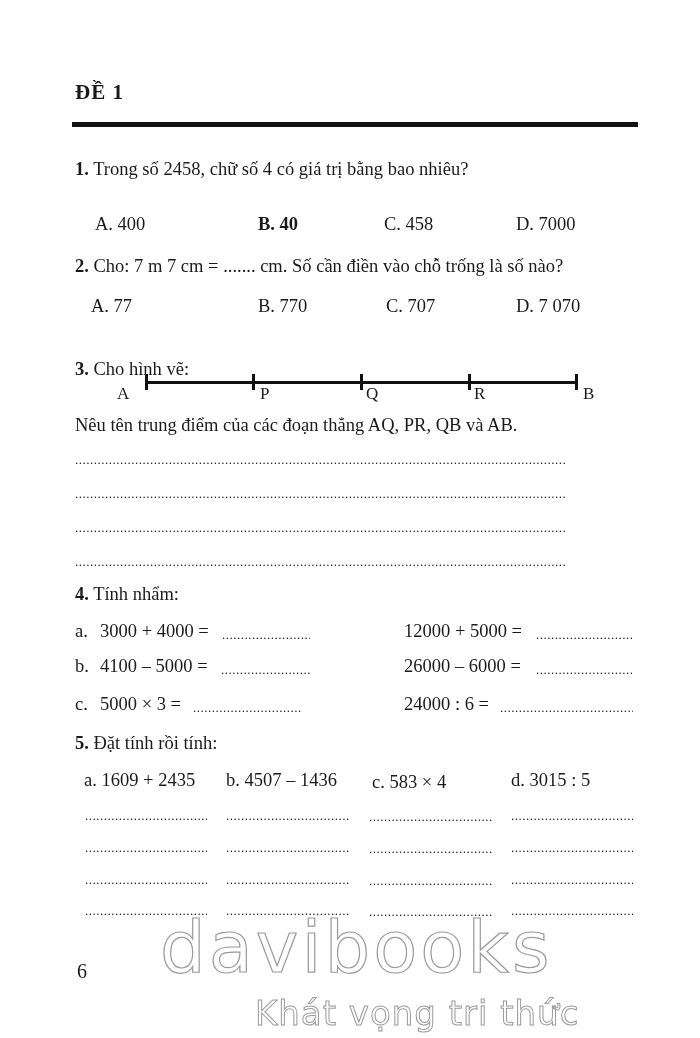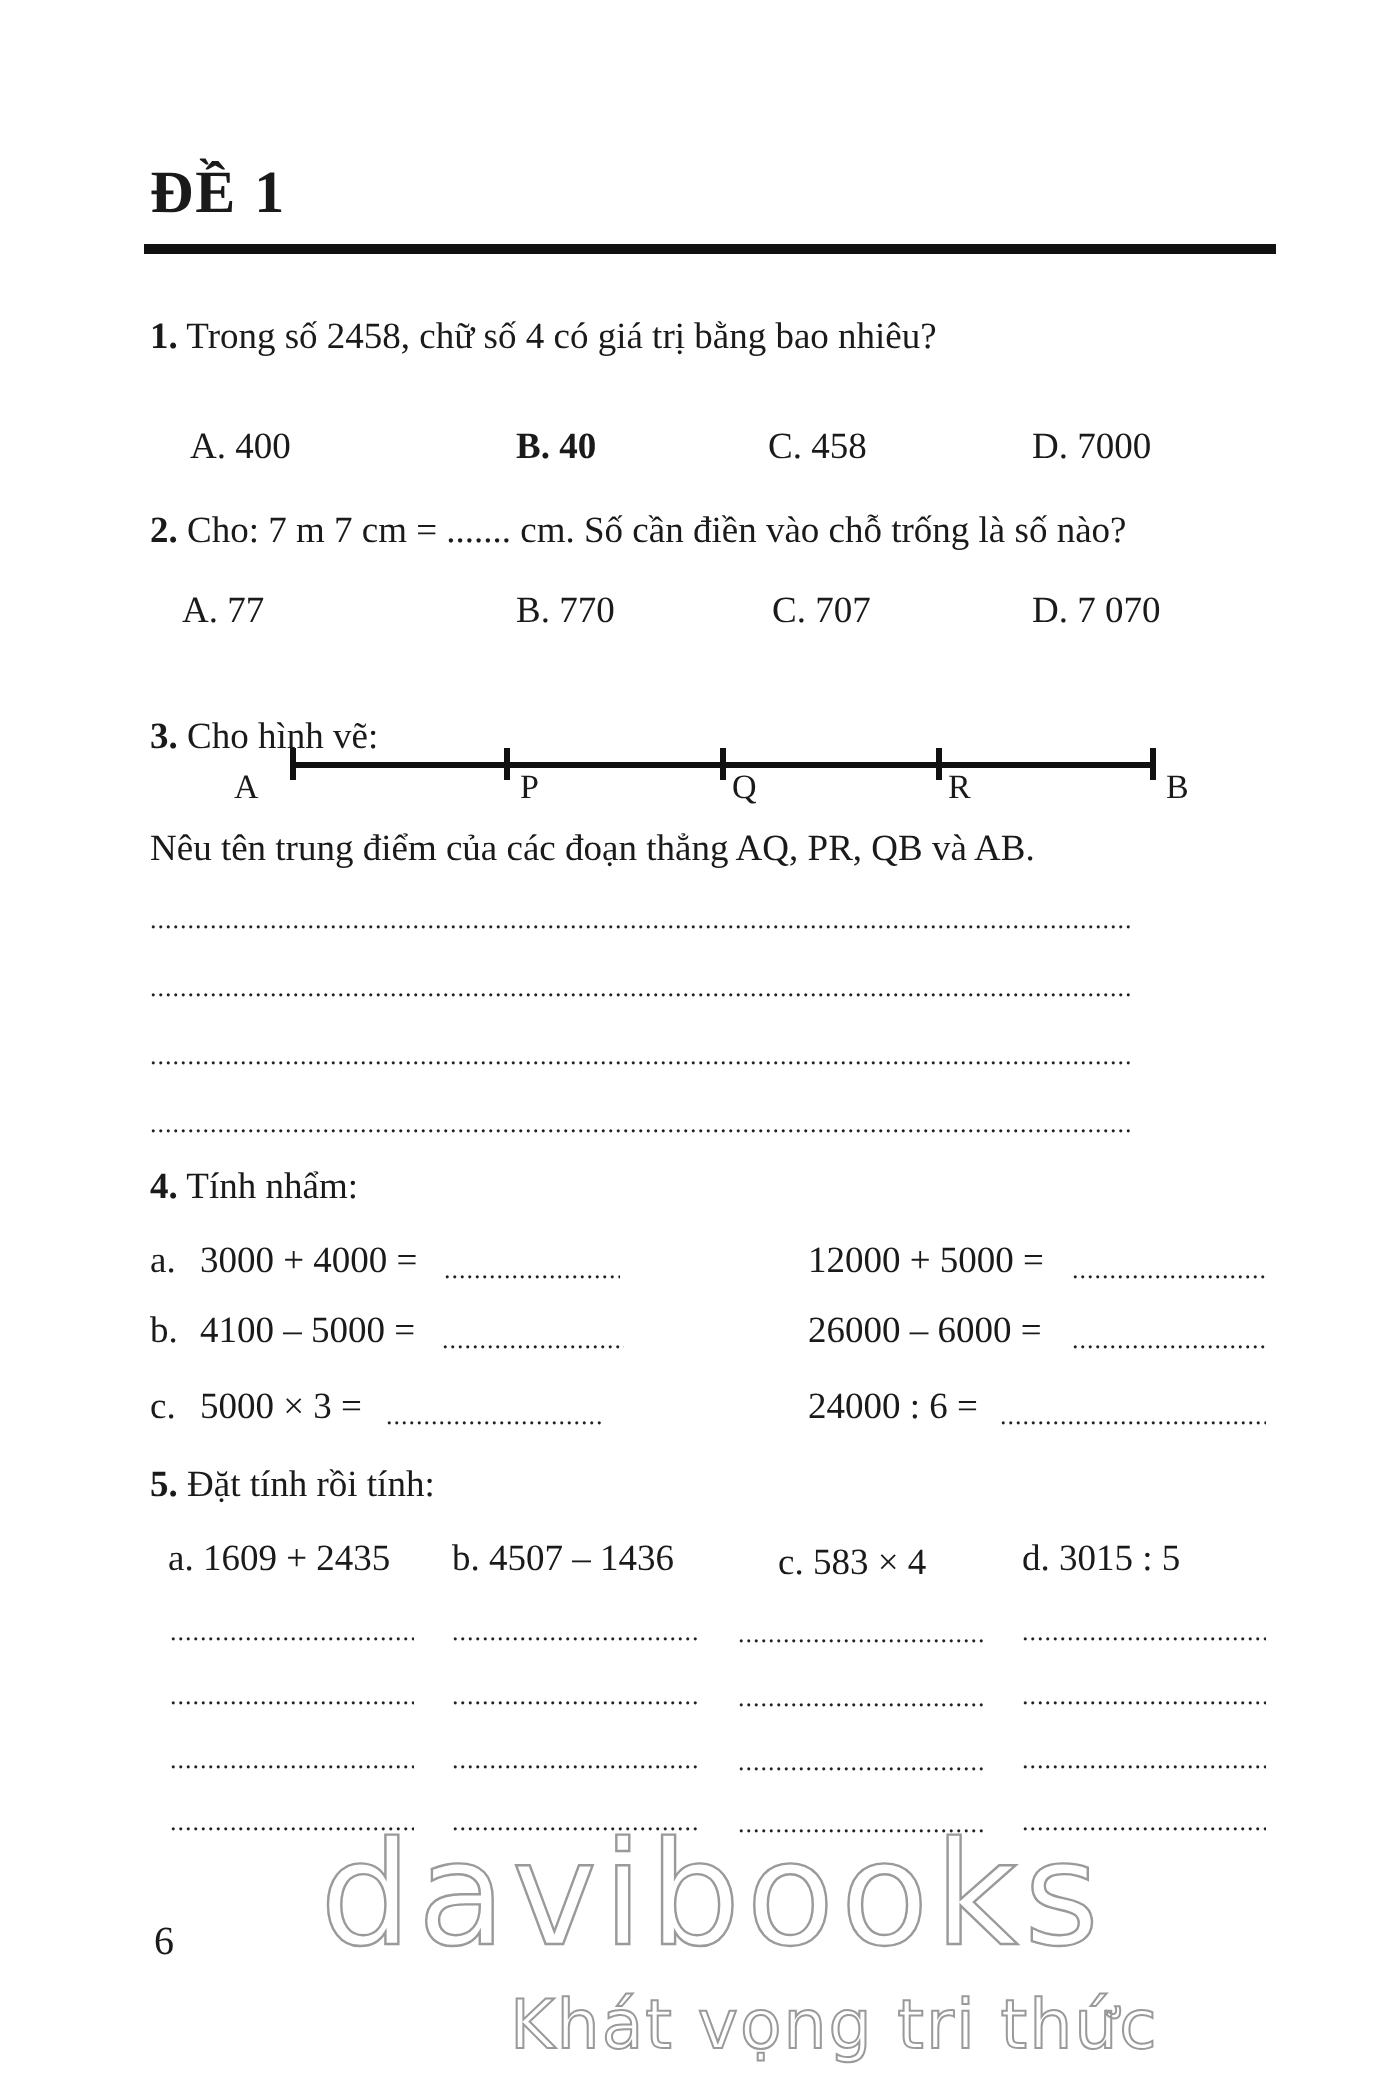--- a/index.html
+++ b/index.html
@@ -1,19 +1,19 @@
 <!DOCTYPE html>
 <html><head>
 <meta charset="utf-8">
 <style>
   * { margin:0; padding:0; box-sizing:border-box; }
   html, body { width:700px; height:1038px; background:#ffffff; overflow:hidden; }
   body { position:relative; font-family:"Liberation Serif","DejaVu Serif",serif; color:#1a1a1a; }
   .abs { position:absolute; }
-  .title { left:75px; top:80px; font-size:30px; font-weight:bold; letter-spacing:1px; }
+  .title { left:75px; top:80px; font-size:21px; font-weight:bold; letter-spacing:1px; }
   .title-rule { left:72px; top:122px; width:566px; height:5px; background:#111; }
   .q { font-size:18.5px; white-space:nowrap; }
   .q b { font-weight:bold; }
   .opt { font-size:18.5px; white-space:nowrap; }
   .dots { overflow:hidden; white-space:nowrap; font-size:13px; letter-spacing:0.5px; color:#222; line-height:10px; }
   .numline { left:145px; top:372px; width:433px; height:22px; }
   .numline .bar { position:absolute; left:0; top:9px; width:433px; height:3px; background:#111; }
   .numline .tick { position:absolute; top:2px; width:2.5px; height:16px; background:#111; }
   .nl-label { font-size:17px; }
   .watermark { left:160px; top:905px; font-family:"DejaVu Sans", sans-serif; font-size:72px; color:transparent; -webkit-text-stroke:1.2px #9a9a9a; letter-spacing:3px; }
@@ -88,21 +88,21 @@
 <div class="abs dots" style="left:193px; top:703px; width:108px;">...............................................</div>
 <div class="abs opt" style="left:404px; top:694px;">24000 : 6 =</div>
 <div class="abs dots" style="left:500px; top:703px; width:133px;">...............................................</div>
 
 <div class="abs q" style="left:75px; top:733px;">
   <b>5.</b><span> Đặt tính rồi tính:</span>
 </div>
 
 <div class="abs opt" style="left:84px; top:770px;">a. 1609 + 2435</div>
 <div class="abs opt" style="left:226px; top:770px;">b. 4507 – 1436</div>
-<div class="abs opt" style="left:389px; top:772px;">c. 583 × 4</div>
+<div class="abs opt" style="left:372px; top:772px;">c. 583 × 4</div>
 <div class="abs opt" style="left:511px; top:770px;">d. 3015 : 5</div>
 
 <div class="abs dots" style="left:85px; top:811px; width:122px;">.............................................</div>
 <div class="abs dots" style="left:226px; top:811px; width:124px;">.............................................</div>
 <div class="abs dots" style="left:369px; top:812px; width:124px;">.............................................</div>
 <div class="abs dots" style="left:511px; top:811px; width:122px;">.............................................</div>
 
 <div class="abs dots" style="left:85px; top:843px; width:122px;">.............................................</div>
 <div class="abs dots" style="left:226px; top:843px; width:124px;">.............................................</div>
 <div class="abs dots" style="left:369px; top:844px; width:124px;">.............................................</div>

